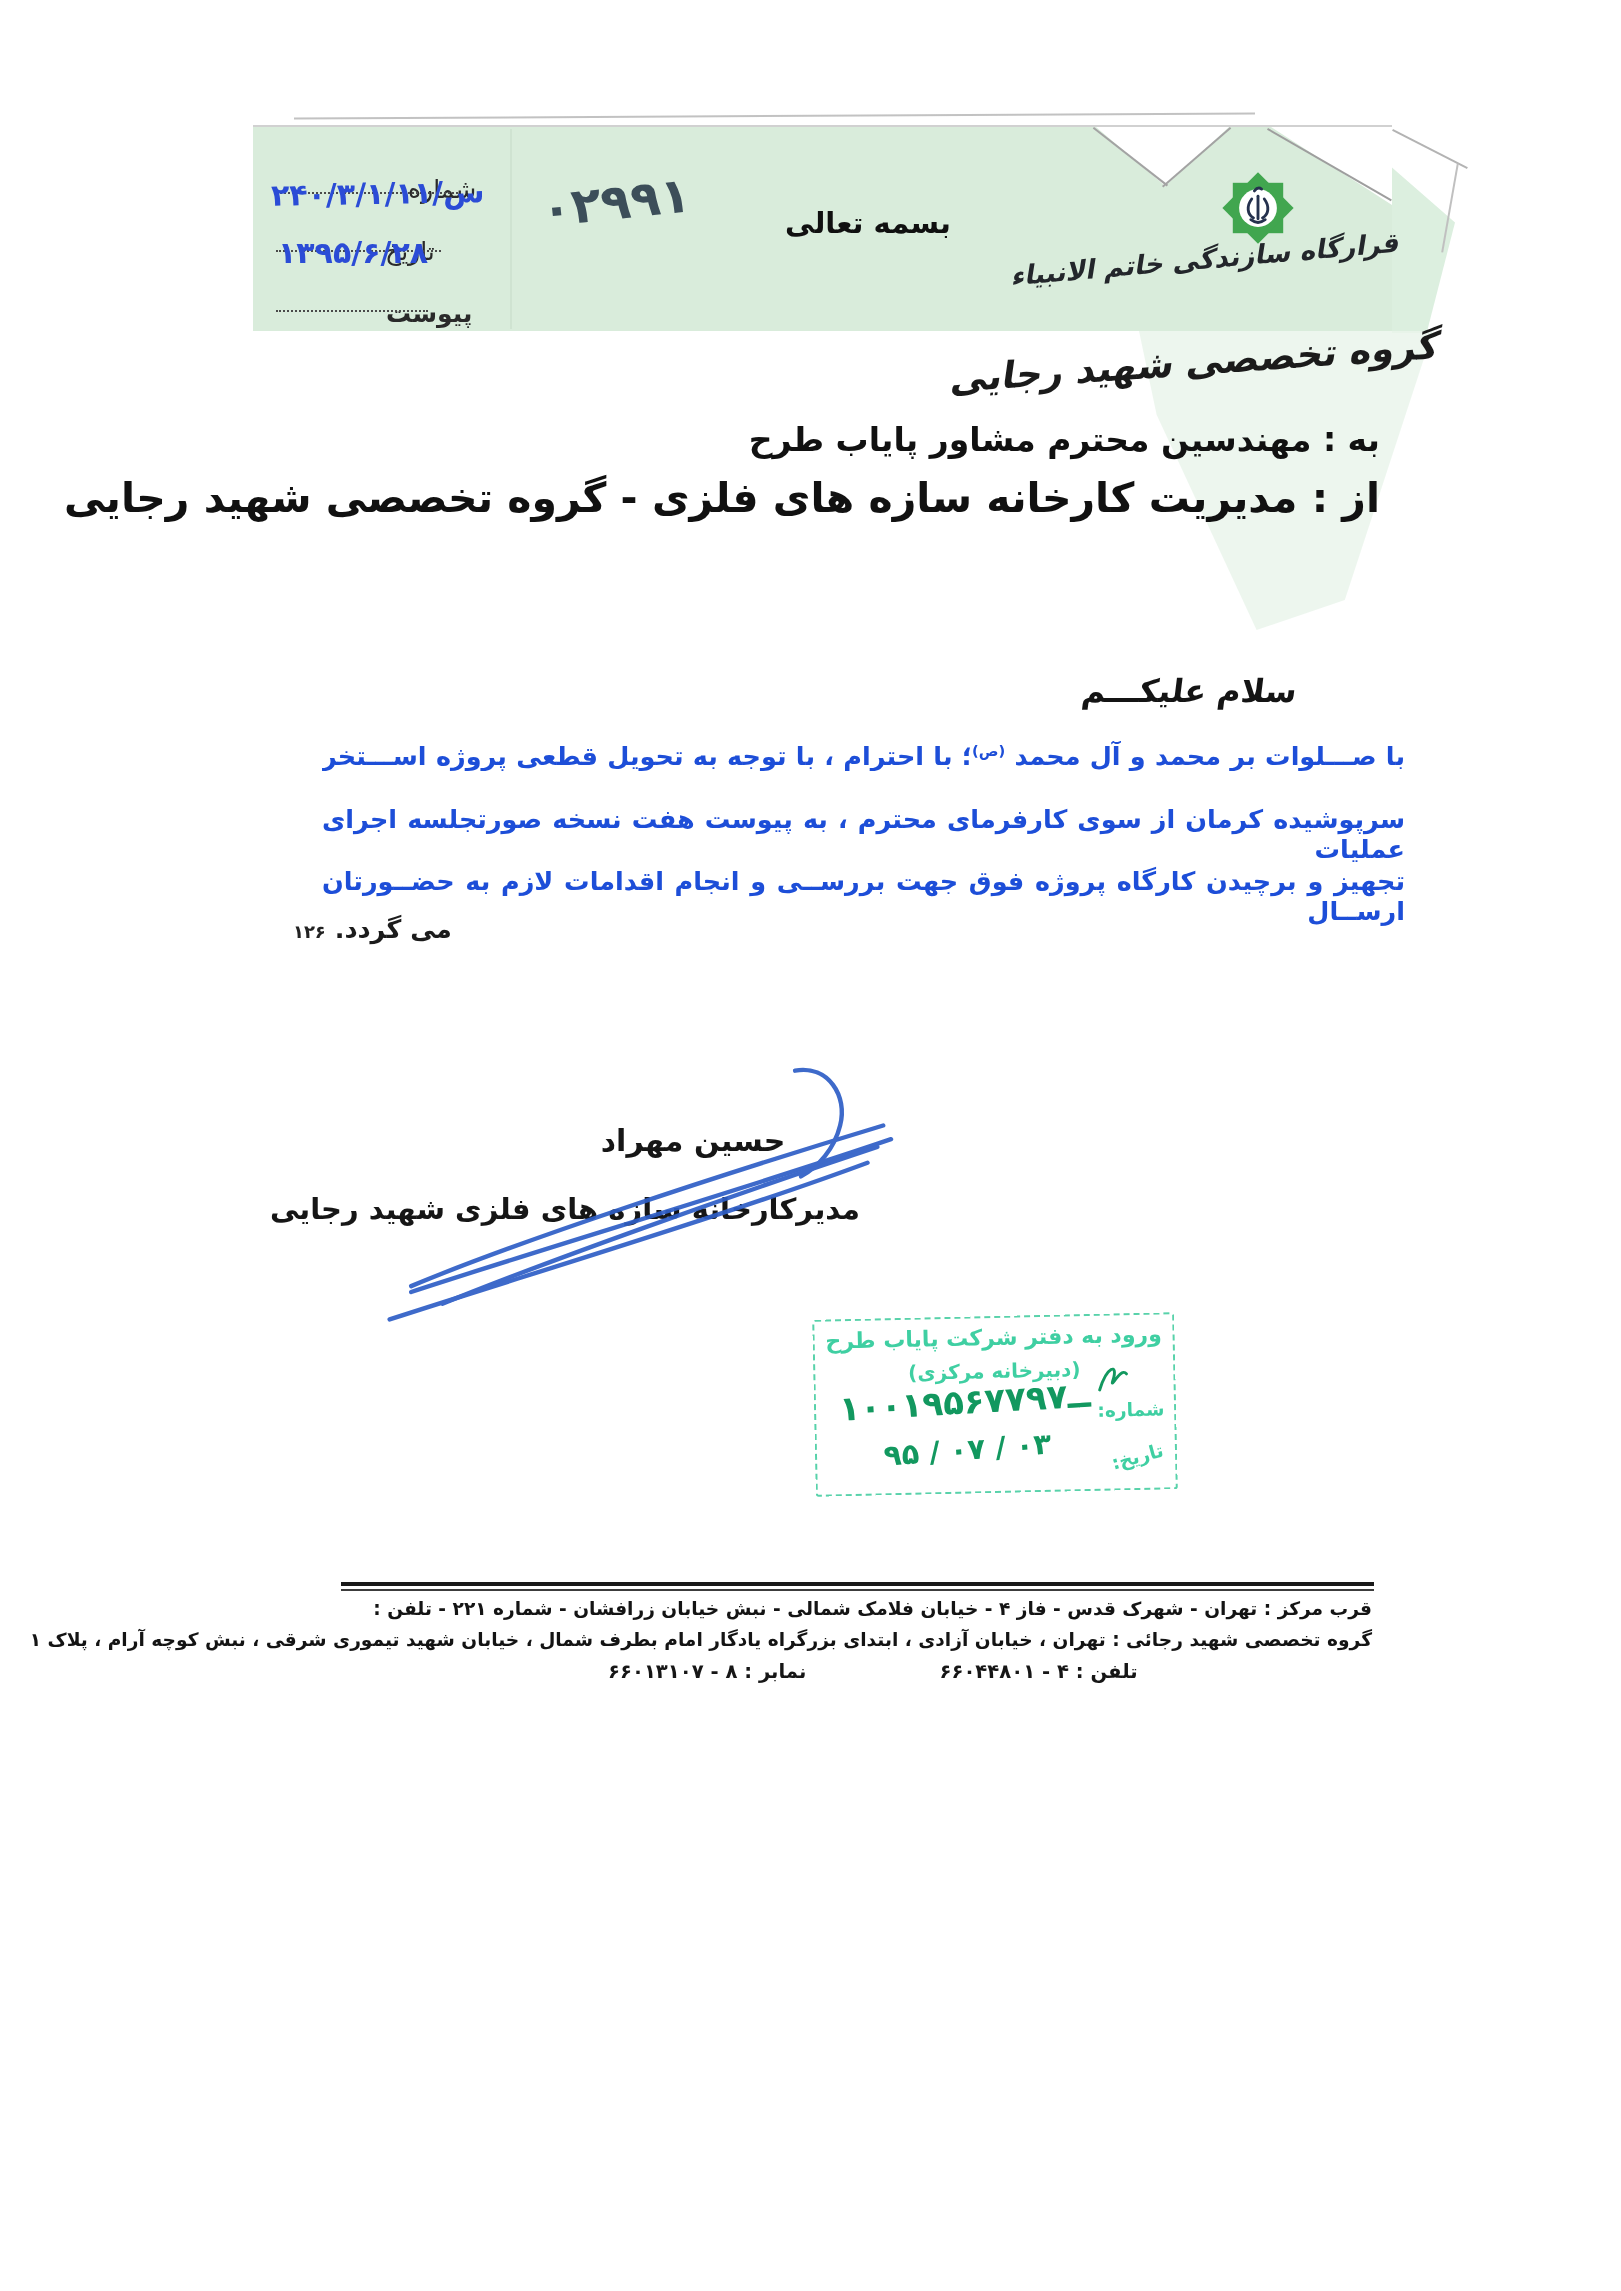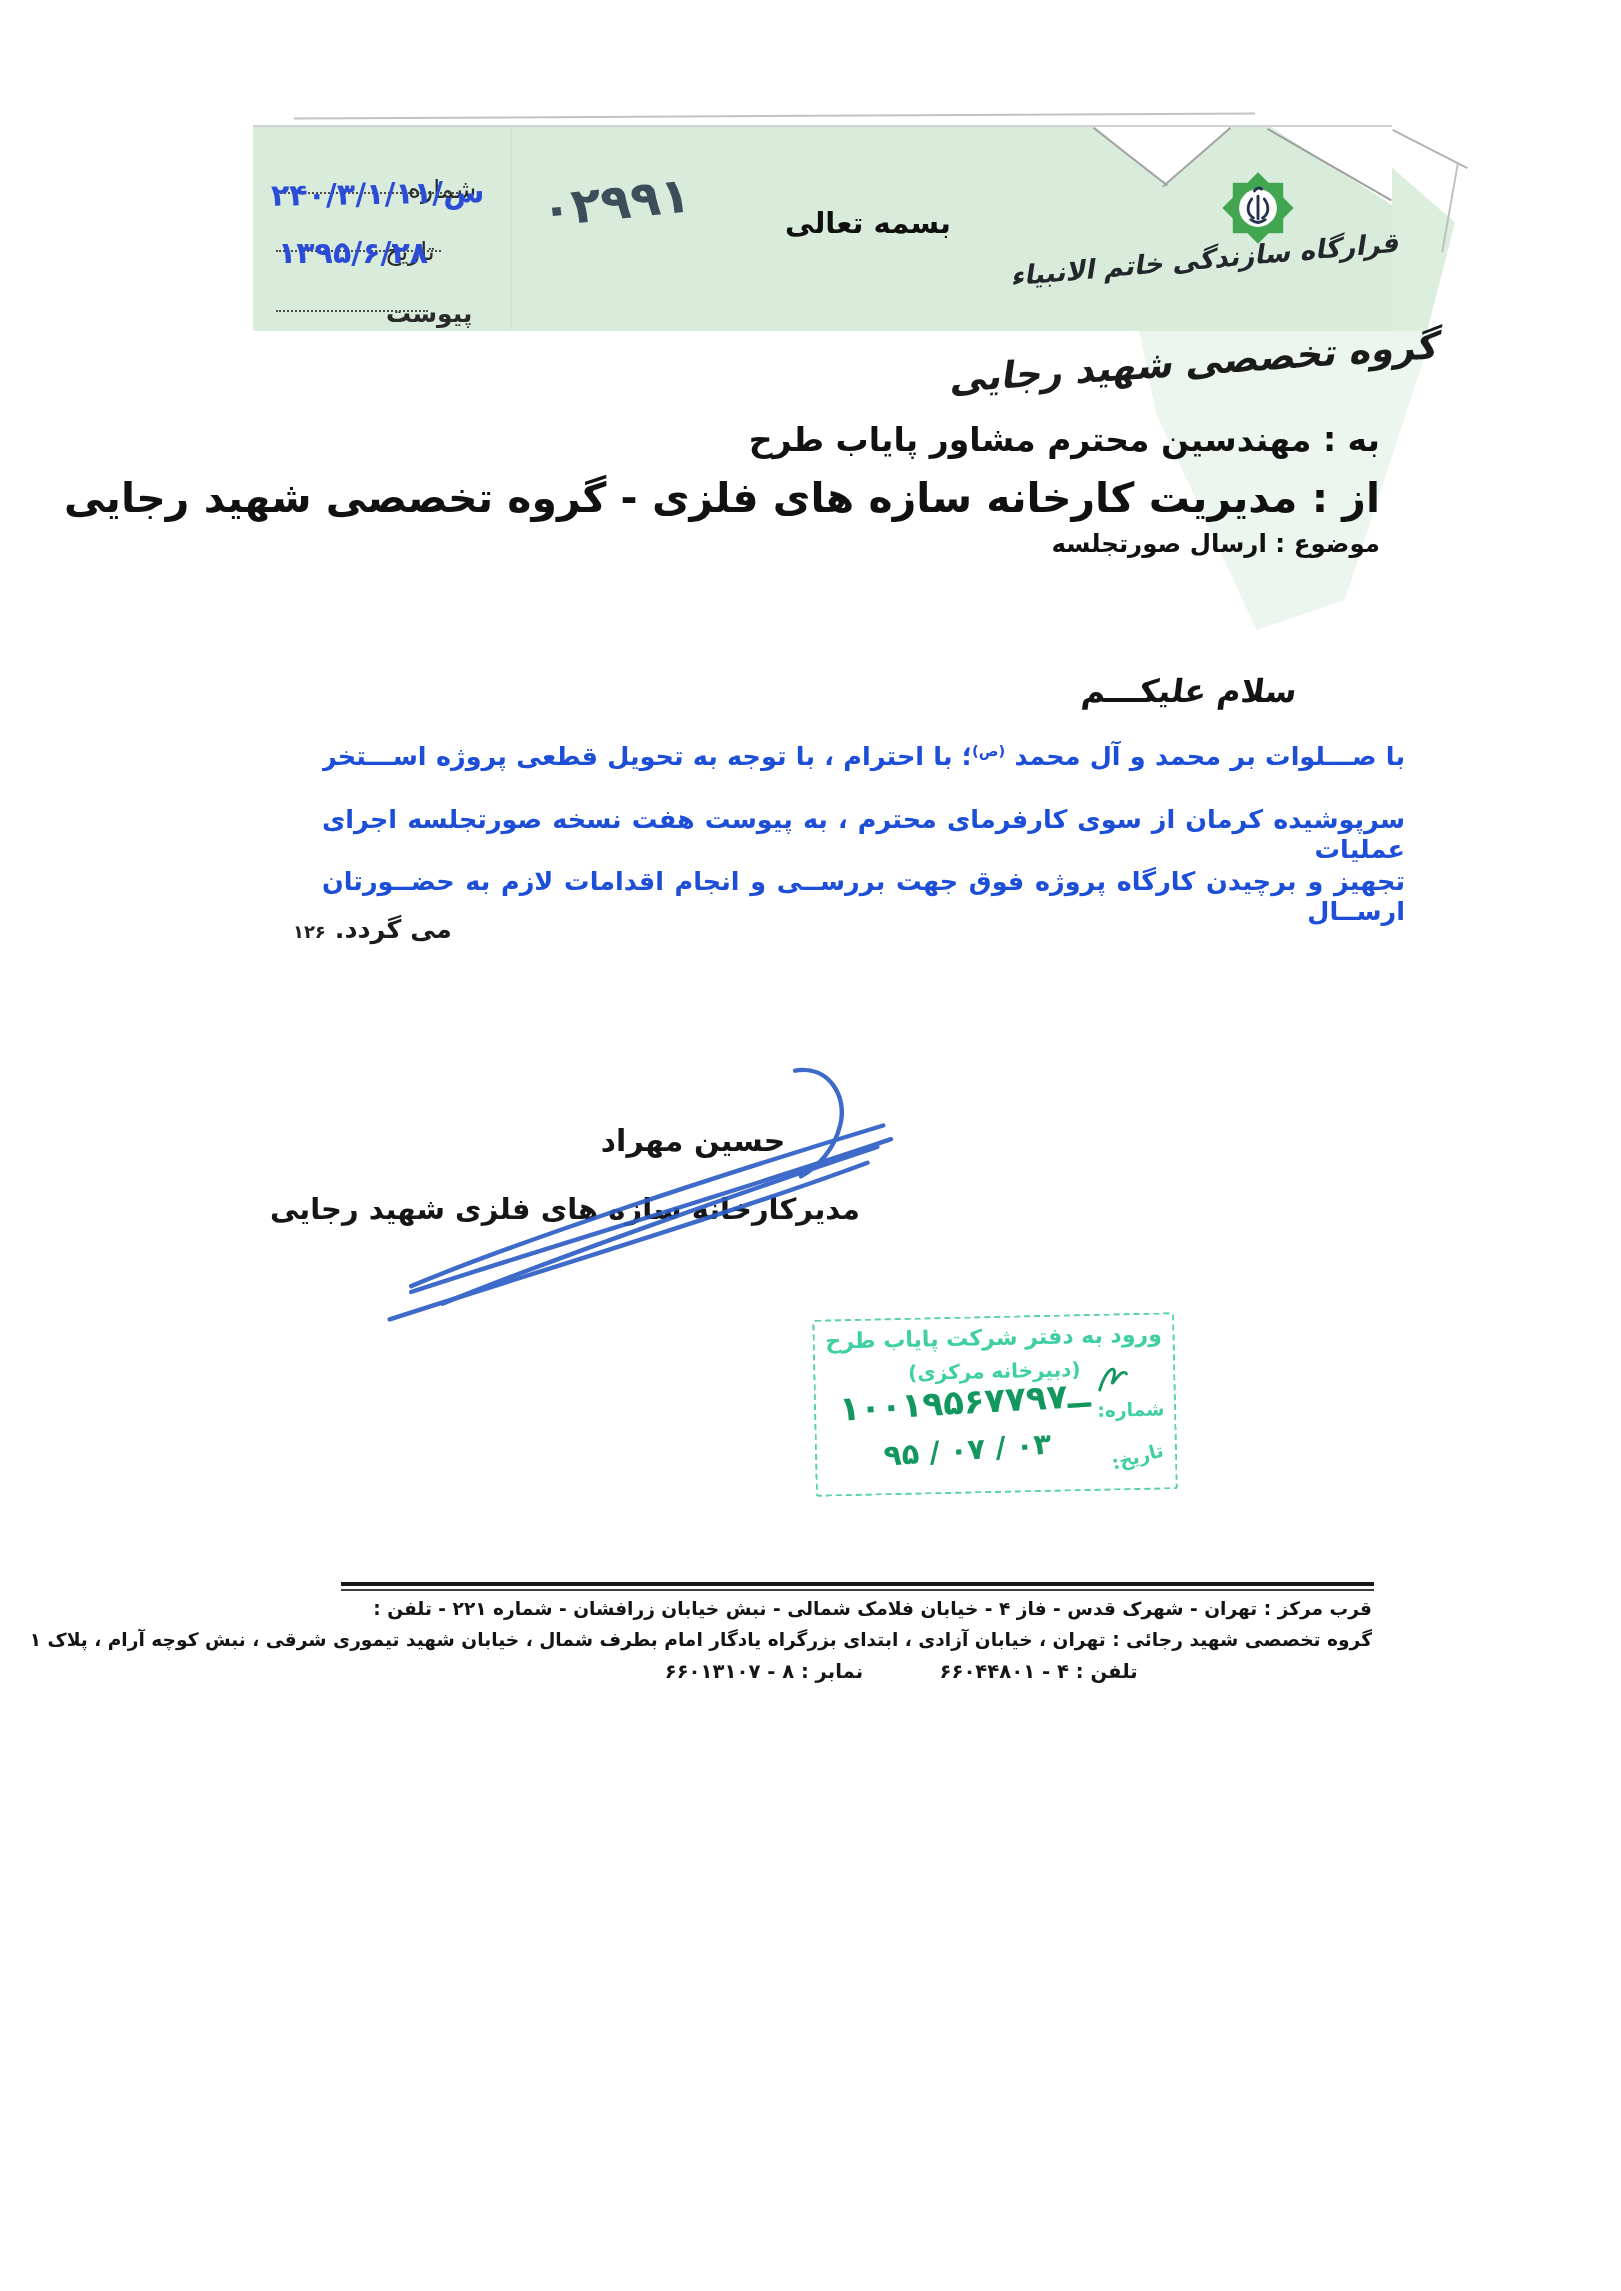--- a/index.html
+++ b/index.html
@@ -67,21 +67,21 @@
   .stamp-num-value{top:63px; left:7.8px; width:282px; text-align:center; font-size:34px; font-weight:bold; color:#12985f; transform:rotate(-2deg);}
   .stamp-date-label{top:131px; right:11.8px; font-size:18.6px; font-weight:bold; transform:rotate(-14deg);}
   .stamp-date-value{top:114px; left:29px; width:243px; text-align:center; font-size:29px; font-weight:bold; color:#12985f; transform:rotate(-3deg);}
   .stamp-flourish{left:282px; top:43px;}
   
   .rule1{left:341px; top:1582px; width:1033px; height:3.9px; background:#191919;}
   .rule2{left:341px; top:1589px; width:1033px; height:1.5px; background:#3c3c3c;}
   .f-line{left:341px; width:1031px; text-align:right; font-size:18.6px; font-weight:bold; color:#141414;}
   .f1{top:1598px;} .f2{top:1629px;}
   .f-phone{left:921px; top:1660px; width:235px; text-align:center; font-size:19.6px; font-weight:bold;}
-  .f-fax{left:608px; top:1660px; width:255px; text-align:right; font-size:19.6px; font-weight:bold;}
+  .f-fax{left:608px; top:1660px; width:255px; text-align:left; font-size:19.6px; font-weight:bold;}
 </style>
 </head>
 <body>
 
 <div class="page">
 
   <div class="abs top-edge"></div>
   <div class="abs band"></div>
   <div class="abs band-hair"></div>
   <div class="abs crease"></div>
@@ -119,21 +119,20 @@
       <path d="M57 40 C63 48 62 57 55 61"></path>
       <path d="M42 63 q8 6 16 0"></path>
       <path d="M46 31 q4 -5 8 -2"></path>
     </g>
   </svg>
   <div class="abs org-name">قرارگاه سازندگی خاتم الانبیاء</div>
   <div class="abs group-name">گروه تخصصی شهید رجایی</div>
 
   <div class="abs addr addr-to">به : مهندسین محترم مشاور پایاب طرح</div>
   <div class="abs addr addr-from">از : مدیریت کارخانه سازه های فلزی - گروه تخصصی شهید رجایی</div>
-  <div class="abs addr addr-subject">موضوع : ارسال صورتجلسه</div>
 
   <div class="abs greeting">سلام علیکـــم</div>
   <div class="abs bodyline bl1"><span>با صـــلوات بر محمد و آل محمد</span> <span class="sup">(ص)</span><span>؛ با احترام ، با توجه به تحویل قطعی پروژه اســـتخر</span></div>
   <div class="abs bodyline bl2">سرپوشیده کرمان از سوی کارفرمای محترم ، به پیوست هفت نسخه صورتجلسه اجرای عملیات</div>
   <div class="abs bodyline bl3">تجهیز و برچیدن کارگاه پروژه فوق جهت بررســی و انجام اقدامات لازم به حضــورتان ارســال</div>
   <div class="abs bl4"><span>می گردد.</span> <span class="footnote">۱۲۶</span></div>
 
   <div class="abs sig-name">حسین مهراد</div>
   <div class="abs sig-title">مدیرکارخانه سازه های فلزی  شهید رجایی</div>
   <svg class="abs sig-svg" width="568" height="294" viewBox="0 0 580 300">

